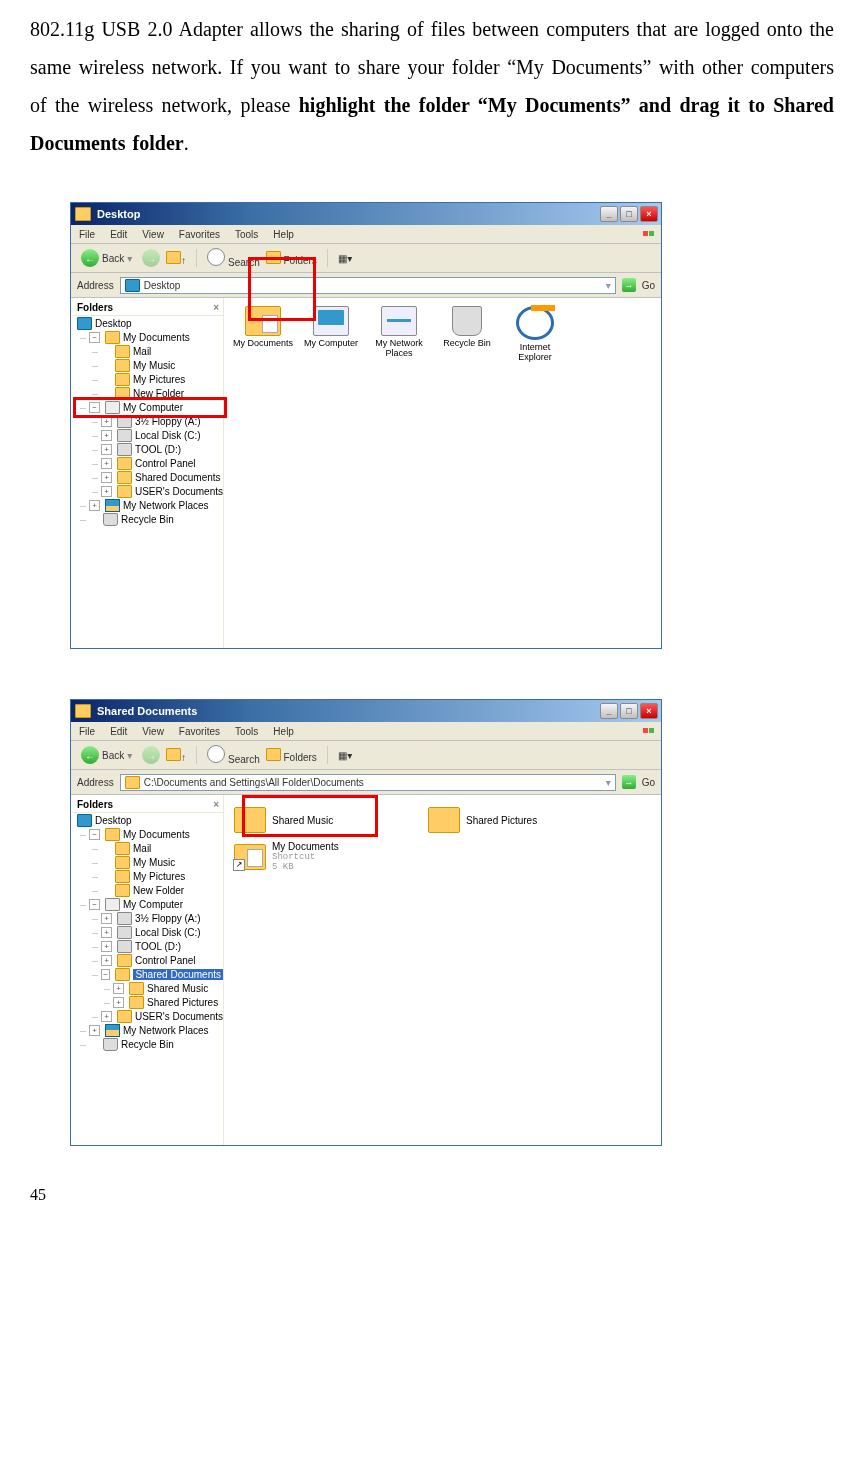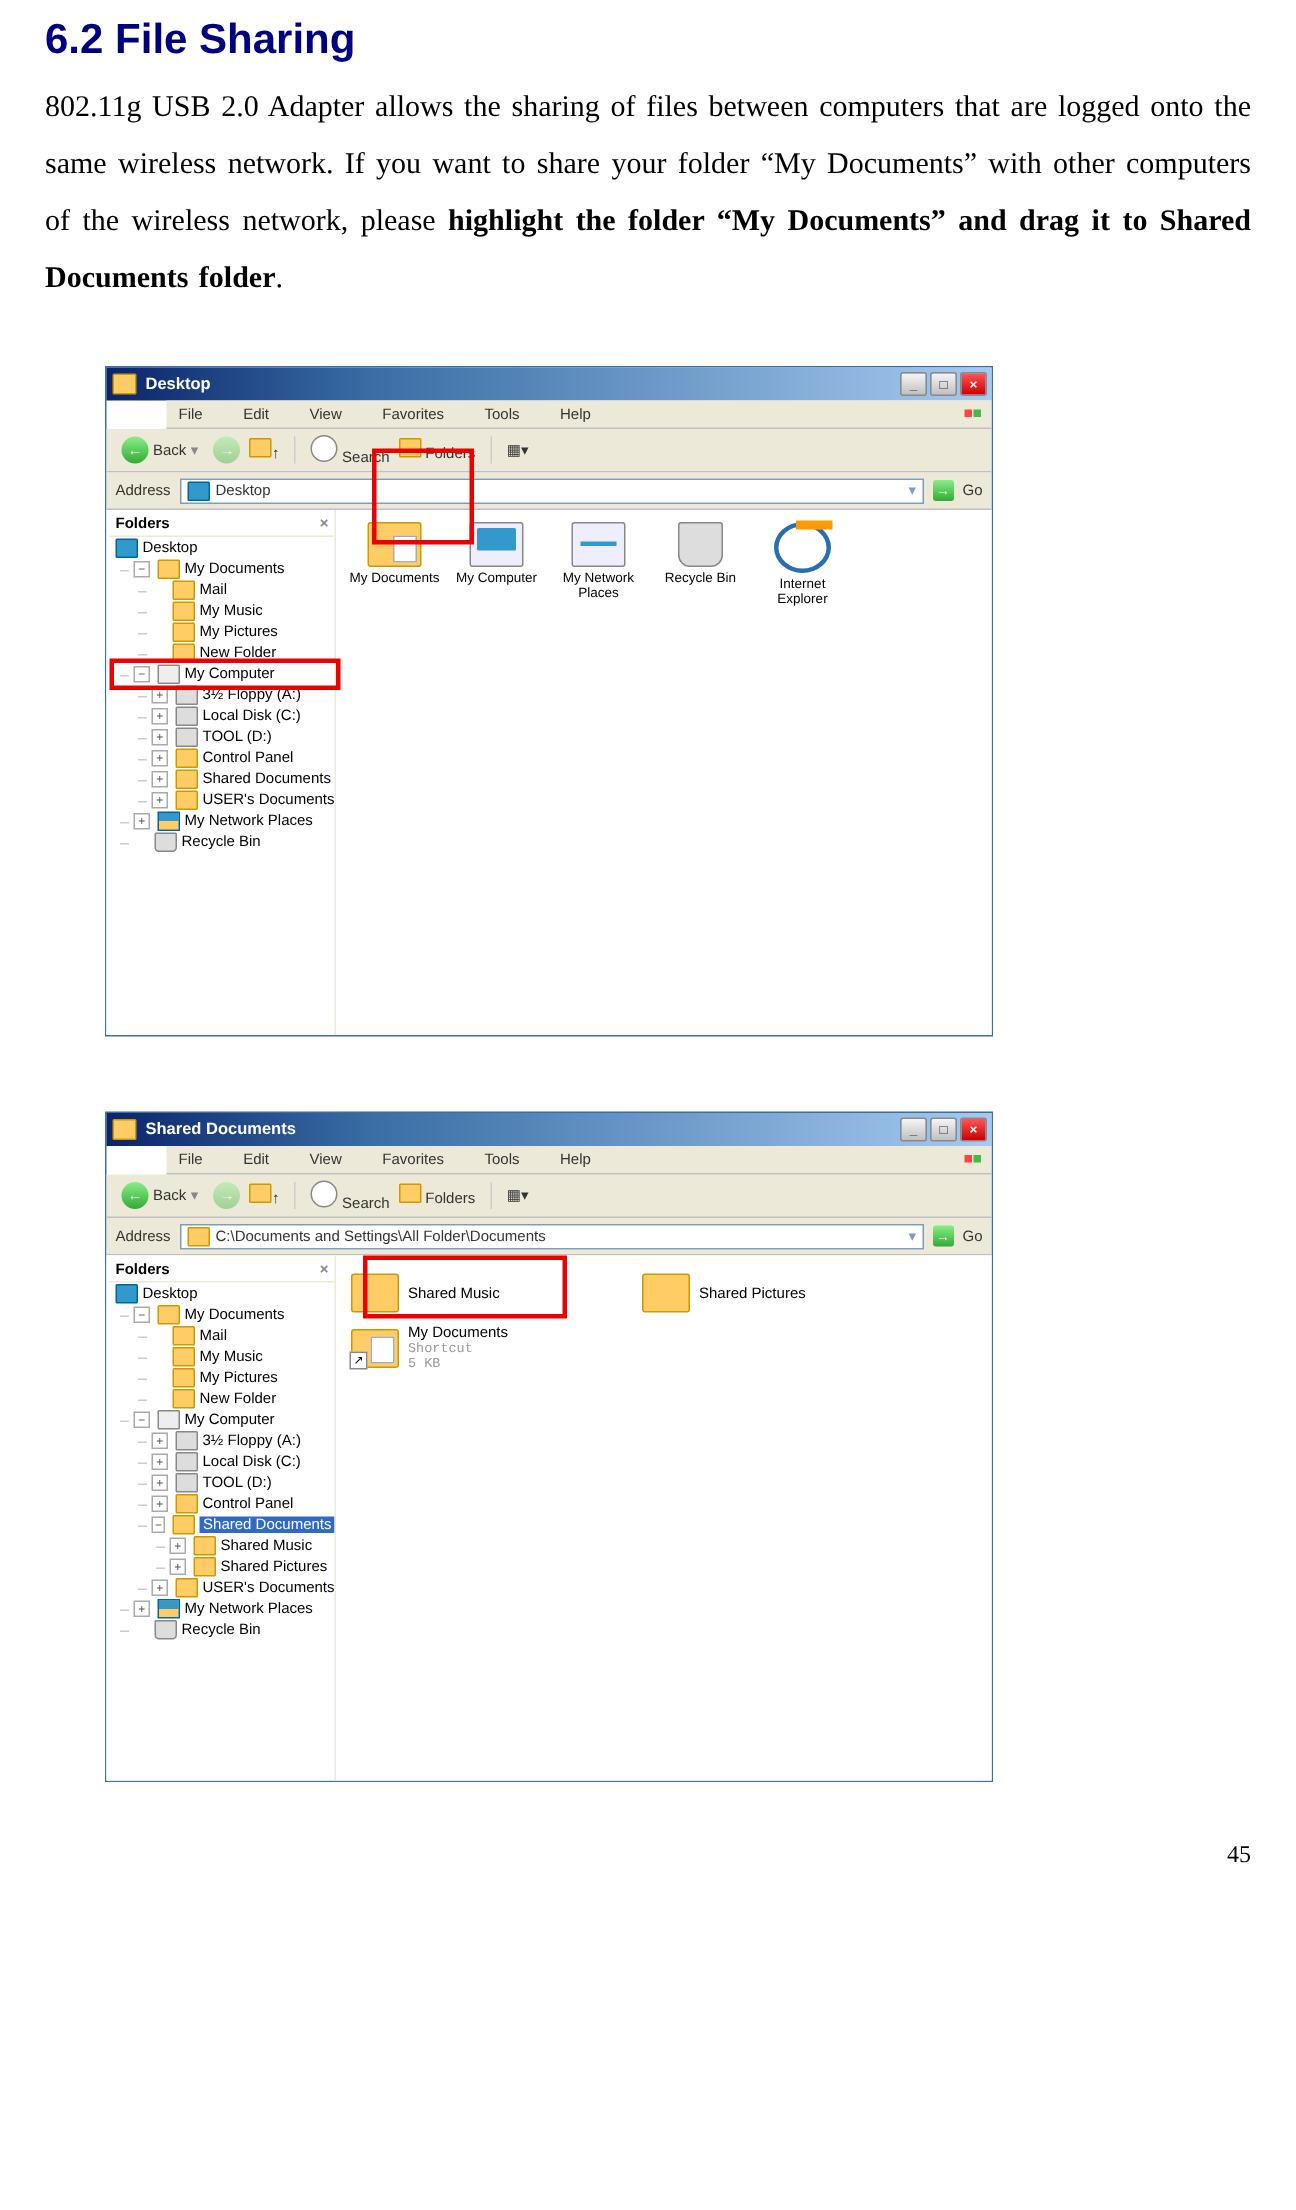--- a/index.html
+++ b/index.html
@@ -32,21 +32,21 @@
   }
   .body-text-bottom {
     font-size: 20px;
     line-height: 1.9;
     text-align: justify;
     color: #000;
     margin: 10px 0 100px 0;
   }
   .bold { font-weight: bold; }
   .page-num {
-    text-align: right;
+    text-align: left;
     font-size: 16px;
     font-family: "Times New Roman", serif;
   }
 
   
   .explorer-window {
     width: 590px;
     border: 1px solid #3a6ea5;
     margin: 0 0 40px 40px;
     font-family: Tahoma, Verdana, sans-serif;
@@ -87,28 +87,27 @@
     display: flex;
     align-items: center;
     justify-content: center;
     color: #333;
   }
   .tb-btn.close { background: linear-gradient(to bottom, #f55, #c00); color:#fff; }
   .menubar {
     background: #ece9d8;
     border-bottom: 1px solid #c0c0c0;
     display: flex;
-    gap: 27px;
+    gap: 15px;
     padding: 1px 8px;
     font-size: 10px;
     color: #333;
     align-items: center;
     height: 16px;
     position: relative;
-    margin-left: 40px;
   }
   .menubar .winxp-logo {
     position: absolute; right: 4px; top: 0;
     width: 18px; height: 16px;
     display: flex; align-items: center; justify-content: center;
   }
   .winxp-logo span { display:flex; gap:1px; }
   .winxp-logo i { width:5px; height:5px; display:block; }
   .toolbar {
     background: #ece9d8;
@@ -275,21 +274,20 @@
     border: 3px solid #e00;
     left: 171px; top: 95px;
     width: 130px; height: 36px;
     pointer-events:none;
   }
 </style>
 </head>
 <body>
 
 <div class="page">
-  <h2 class="section-title">6.2 File Sharing</h2>
   <p class="body-text">
     <span>802.11g USB 2.0 Adapter allows the sharing of files between computers that are logged onto the same wireless network. If you want to share your folder “My Documents” with other computers of the wireless network, please </span>
     <span class="bold">highlight the folder “My Documents” and drag it to Shared Documents folder</span><span>.</span>
   </p>
 
   <div class="explorer-window first">
     <div class="titlebar">
       <span class="folder-icon-small"></span>
       <span>Desktop</span>
       <div class="tb-controls">

